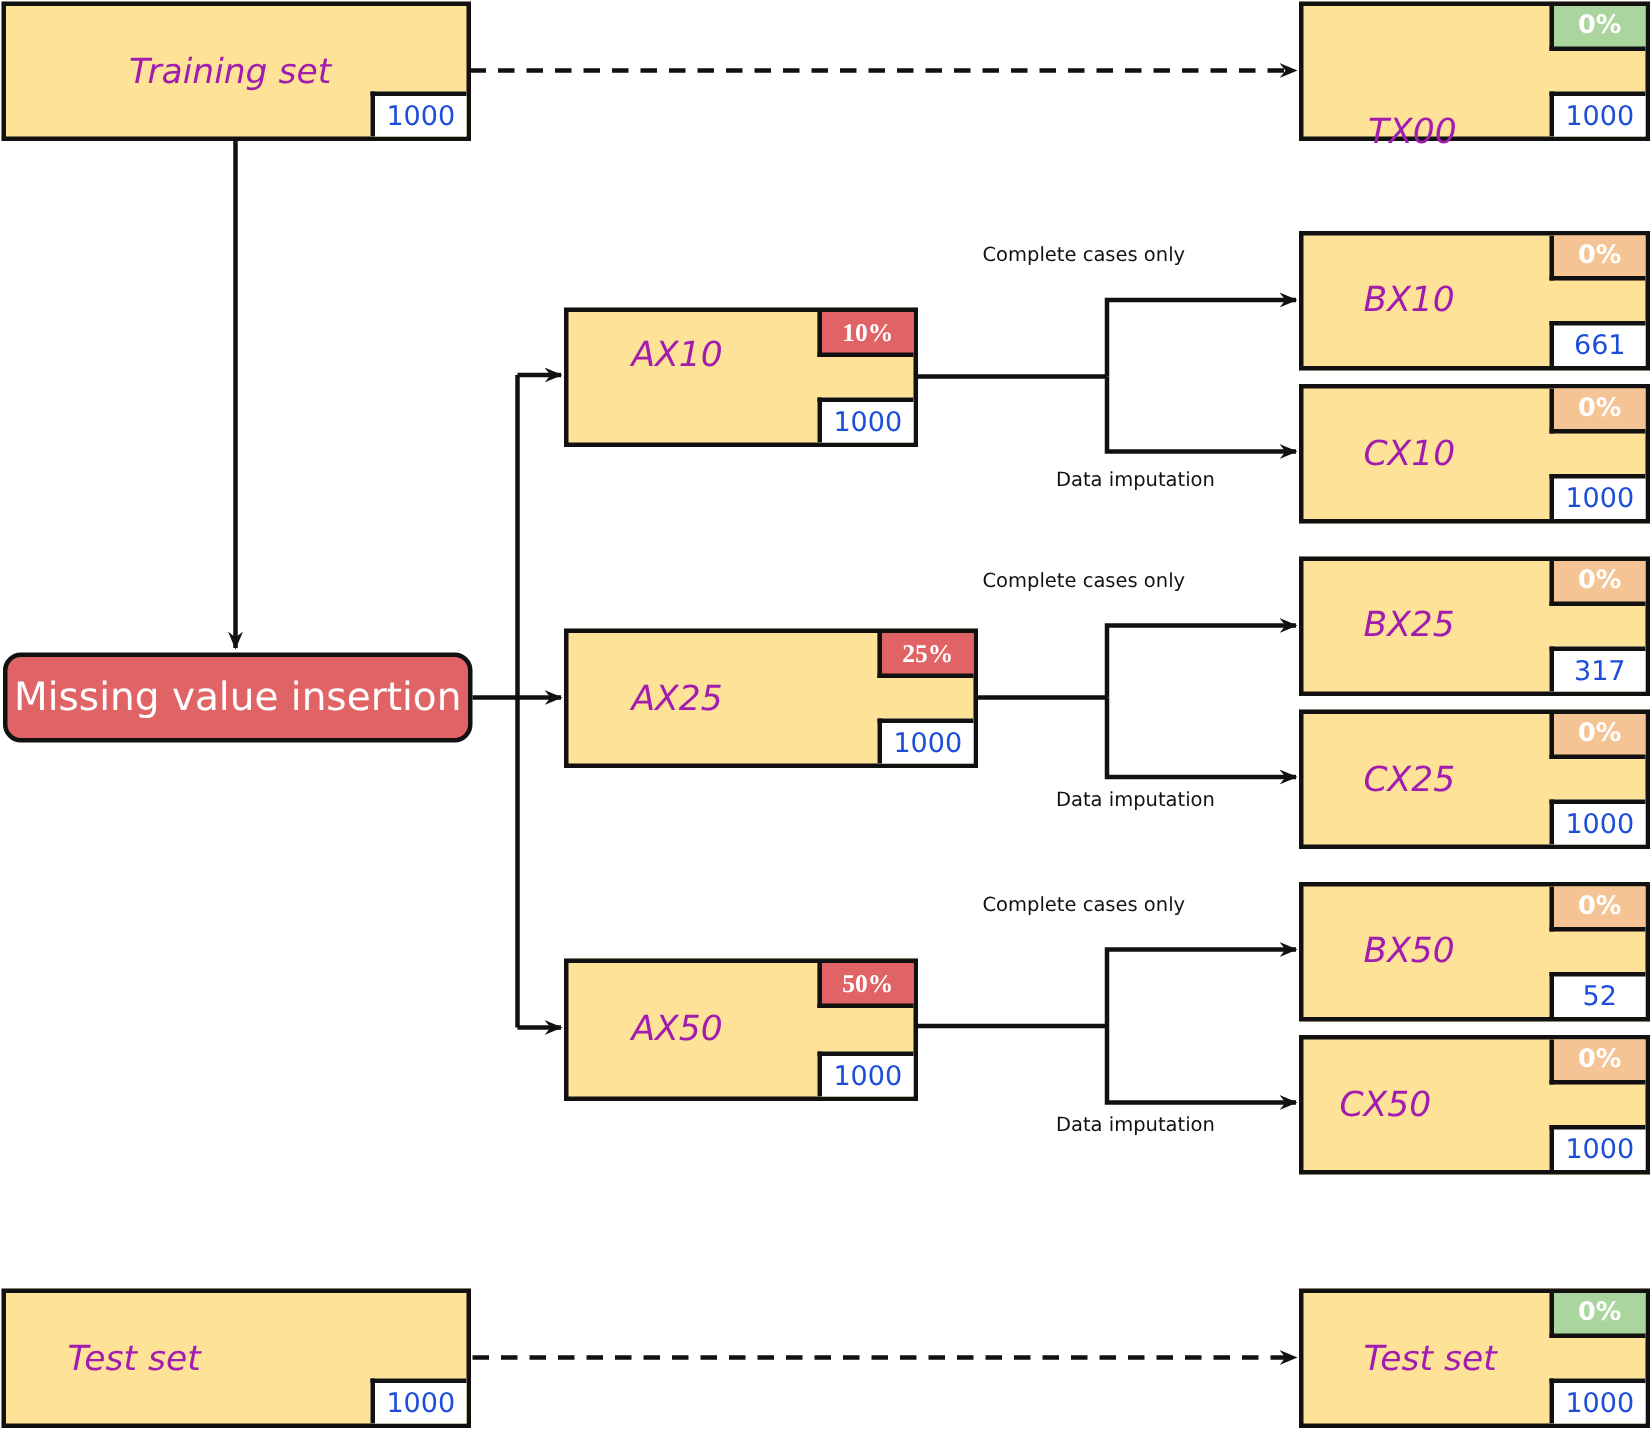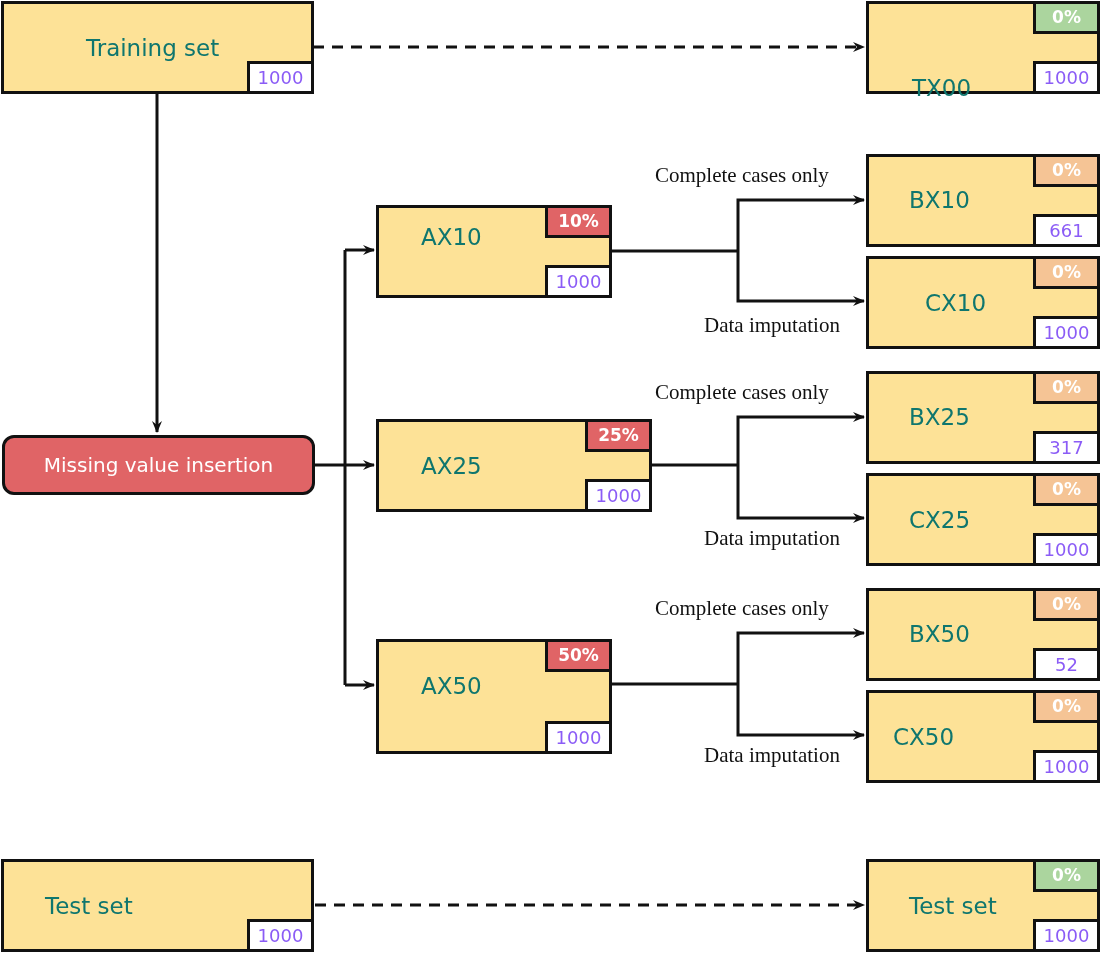--- a/index.html
+++ b/index.html
@@ -1,26 +1,26 @@
 <!DOCTYPE html>
 <html><head>
 <meta charset="utf-8">
 <style>
   html,body{margin:0;padding:0;background:#ffffff;}
   body{width:1101px;height:953px;position:relative;overflow:hidden;font-family:"DejaVu Sans","Liberation Sans",sans-serif;}
   svg#wires{position:absolute;left:0;top:0;width:1101px;height:953px;}
   .box{position:absolute;background:#fde297;border:3px solid #111;box-sizing:border-box;}
-  .box .label{position:absolute;color:#0f766e;font-size:23px;white-space:nowrap;}
-  .count{position:absolute;right:0;bottom:0;width:64px;height:30px;background:#fff;border-left:3px solid #111;border-top:3px solid #111;box-sizing:border-box;font-size:18px;color:#8b5cf6;text-align:center;line-height:27px;}
+  .box .label{position:absolute;color:#a21caf;font-size:23px;white-space:nowrap;font-style:italic;}
+  .count{position:absolute;right:0;bottom:0;width:64px;height:30px;background:#fff;border-left:3px solid #111;border-top:3px solid #111;box-sizing:border-box;font-size:18px;color:#1d4ed8;text-align:center;line-height:27px;}
   .pct{position:absolute;right:0;top:0;width:64px;height:30px;border-left:3px solid #111;border-bottom:3px solid #111;box-sizing:border-box;font-size:17px;font-weight:bold;color:#fff;text-align:center;line-height:27px;}
   .pct.green{background:#abd59e;}
   .pct.orange{background:#f5c495;}
-  .pct.red{background:#e06466;}
-  .mvi{position:absolute;left:2px;top:435px;width:313px;height:60px;background:#e06466;border:3px solid #111;border-radius:12px;box-sizing:border-box;color:#fff;font-size:20px;text-align:center;line-height:54px;}
-  .edge-label{position:absolute;font-size:21px;color:#111;white-space:nowrap;font-family:Liberation Serif, serif;}
+  .pct.red{background:#e06466;font-family:Liberation Serif, serif;}
+  .mvi{position:absolute;left:2px;top:435px;width:313px;height:60px;background:#e06466;border:3px solid #111;border-radius:12px;box-sizing:border-box;color:#fff;font-size:26px;text-align:center;line-height:54px;}
+  .edge-label{position:absolute;font-size:13px;color:#111;white-space:nowrap;}
 </style>
 </head>
 <body>
 
 <svg id="wires">
   <defs>
     <marker id="arr" viewBox="0 0 12 10" refX="11" refY="5" markerWidth="12" markerHeight="10" markerUnits="userSpaceOnUse" orient="auto">
       <path d="M0,0 L12,5 L0,10 L4,5 Z" fill="#111"></path>
     </marker>
   </defs>
@@ -67,42 +67,42 @@
   <span class="label" style="left:42px;top:16px;">AX10</span>
   <span class="count">1000</span>
 </div>
 
 <div class="box" style="left:376px;top:419px;width:276px;height:93px;">
   <span class="pct red">25%</span>
   <span class="label" style="left:42px;top:31px;">AX25</span>
   <span class="count">1000</span>
 </div>
 
-<div class="box" style="left:376px;top:639px;width:236px;height:115px;">
+<div class="box" style="left:376px;top:639px;width:236px;height:95px;">
   <span class="pct red">50%</span>
   <span class="label" style="left:42px;top:31px;">AX50</span>
   <span class="count">1000</span>
 </div>
 
 <span class="edge-label" style="left:655px;top:163px;">Complete cases only</span>
 <span class="edge-label" style="left:704px;top:313px;">Data imputation</span>
 <span class="edge-label" style="left:655px;top:380px;">Complete cases only</span>
 <span class="edge-label" style="left:704px;top:526px;">Data imputation</span>
 <span class="edge-label" style="left:655px;top:596px;">Complete cases only</span>
 <span class="edge-label" style="left:704px;top:743px;">Data imputation</span>
 
 <div class="box" style="left:866px;top:154px;width:234px;height:93px;">
   <span class="pct orange">0%</span>
   <span class="label" style="left:40px;top:30px;">BX10</span>
   <span class="count">661</span>
 </div>
 
 <div class="box" style="left:866px;top:256px;width:234px;height:93px;">
   <span class="pct orange">0%</span>
-  <span class="label" style="left:56px;top:31px;">CX10</span>
+  <span class="label" style="left:40px;top:31px;">CX10</span>
   <span class="count">1000</span>
 </div>
 
 <div class="box" style="left:866px;top:371px;width:234px;height:93px;">
   <span class="pct orange">0%</span>
   <span class="label" style="left:40px;top:30px;">BX25</span>
   <span class="count">317</span>
 </div>
 
 <div class="box" style="left:866px;top:473px;width:234px;height:93px;">

